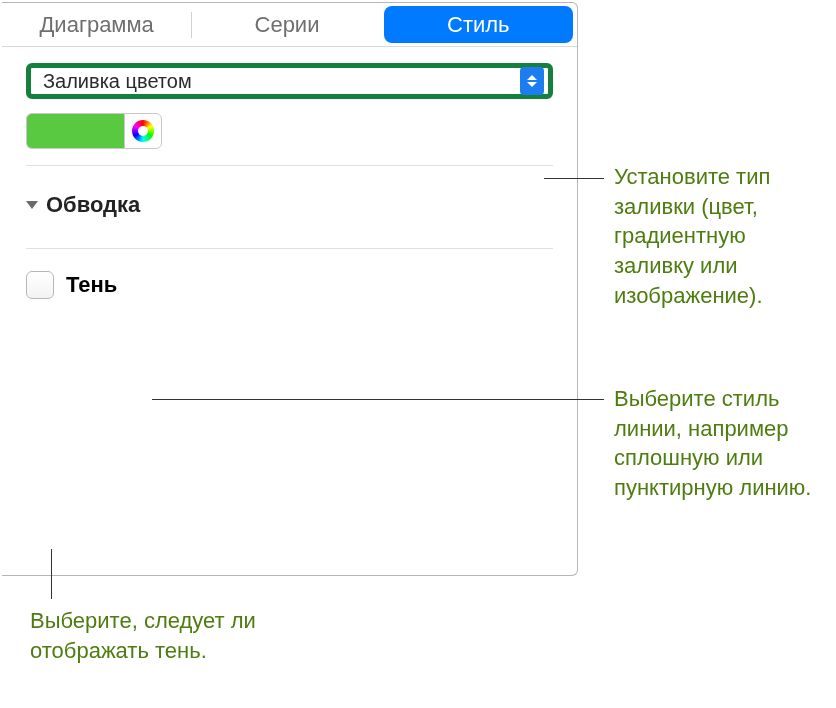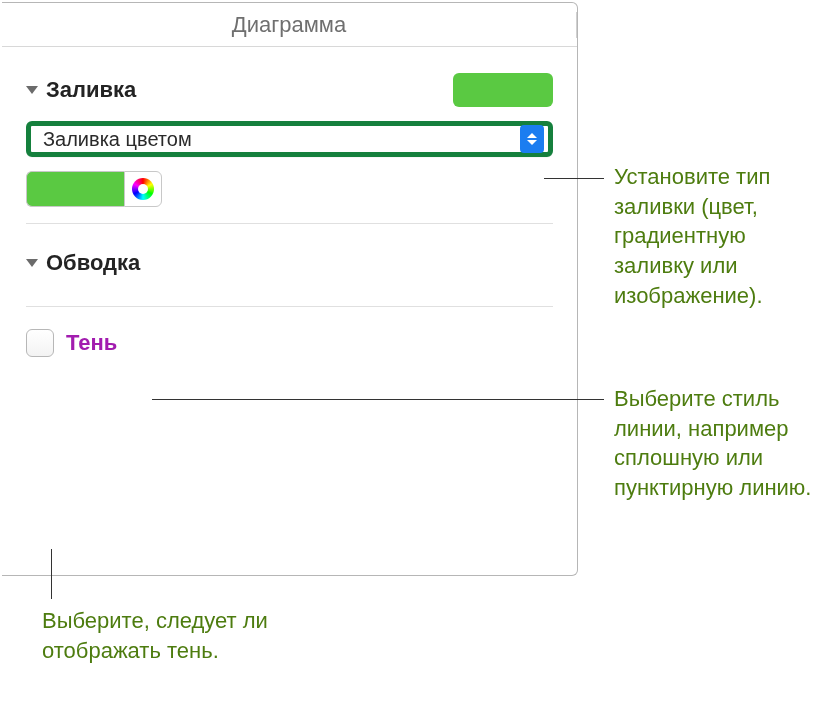--- a/index.html
+++ b/index.html
@@ -148,21 +148,21 @@
     }
     .checkbox {
       width: 28px; height: 28px;
       border: 1px solid #b7b7b7;
       border-radius: 6px;
       background: linear-gradient(#fff,#f3f3f3);
     }
     .check-label {
       font-size: 22px;
       font-weight: 600;
-      color: #a21caf;
+      color: #000000;
       text-align: center;
     }
     
     .callout {
       position: absolute;
       font-size: 22px;
       line-height: 1.35;
       color: #4d7c0f;
     }
     .leader {
@@ -174,30 +174,29 @@
 </head>
 <body>
 
 <div class="panel">
 
   <div class="tabs">
     <div class="tab">
       <span>Диаграмма</span>
     </div>
     <div class="tab-sep"></div>
+    <div class="tab">
+      <span>Серии</span>
+    </div>
+    <div class="tab active">
+      <span>Стиль</span>
+    </div>
   </div>
 
   <div class="section">
-    <div class="section-header">
-      <div class="section-title-wrap">
-        <span class="disclosure"></span>
-        <span class="section-title">Заливка</span>
-      </div>
-      <div class="color-chip"></div>
-    </div>
 
     <div class="select select-full">
       <span>Заливка цветом</span>
       <span class="stepper">
         <span class="up"></span>
           <span class="down"></span>
       </span>
     </div>
 
     <div class="color-row">
@@ -230,15 +229,15 @@
 <div class="callout" style="left:614px; top:162px; width:214px;">
   <span>Установите тип заливки (цвет, градиентную заливку или изображение).</span>
 </div>
 
 <div class="leader" style="left:152px; top:399px; width:452px;"></div>
 <div class="callout" style="left:614px; top:384px; width:214px;">
   <span>Выберите стиль линии, например сплошную или пунктирную линию.</span>
 </div>
 
 <div class="leader" style="left:51px; top:549px; width:1px; height:50px; background:#333;"></div>
-<div class="callout" style="left:42px; top:606px; width:260px;">
+<div class="callout" style="left:30px; top:606px; width:260px;">
   <span>Выберите, следует ли отображать тень.</span>
 </div>
 
 </body></html>

